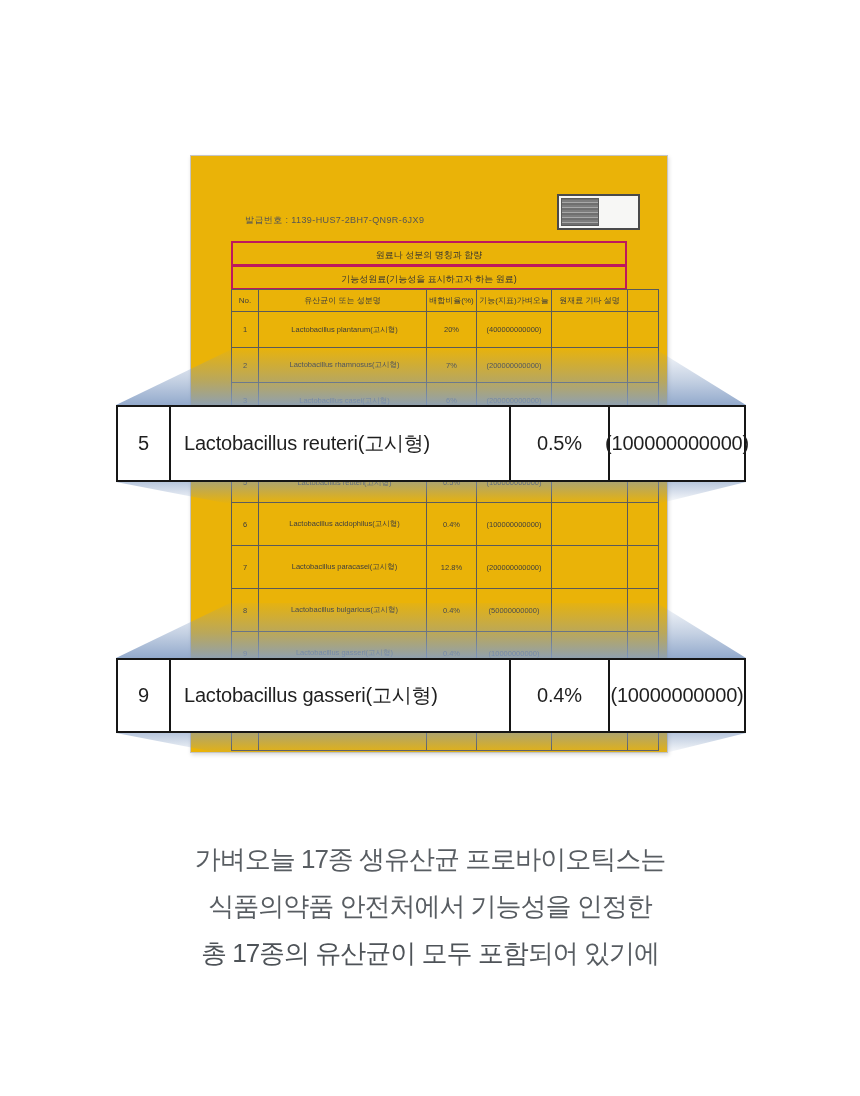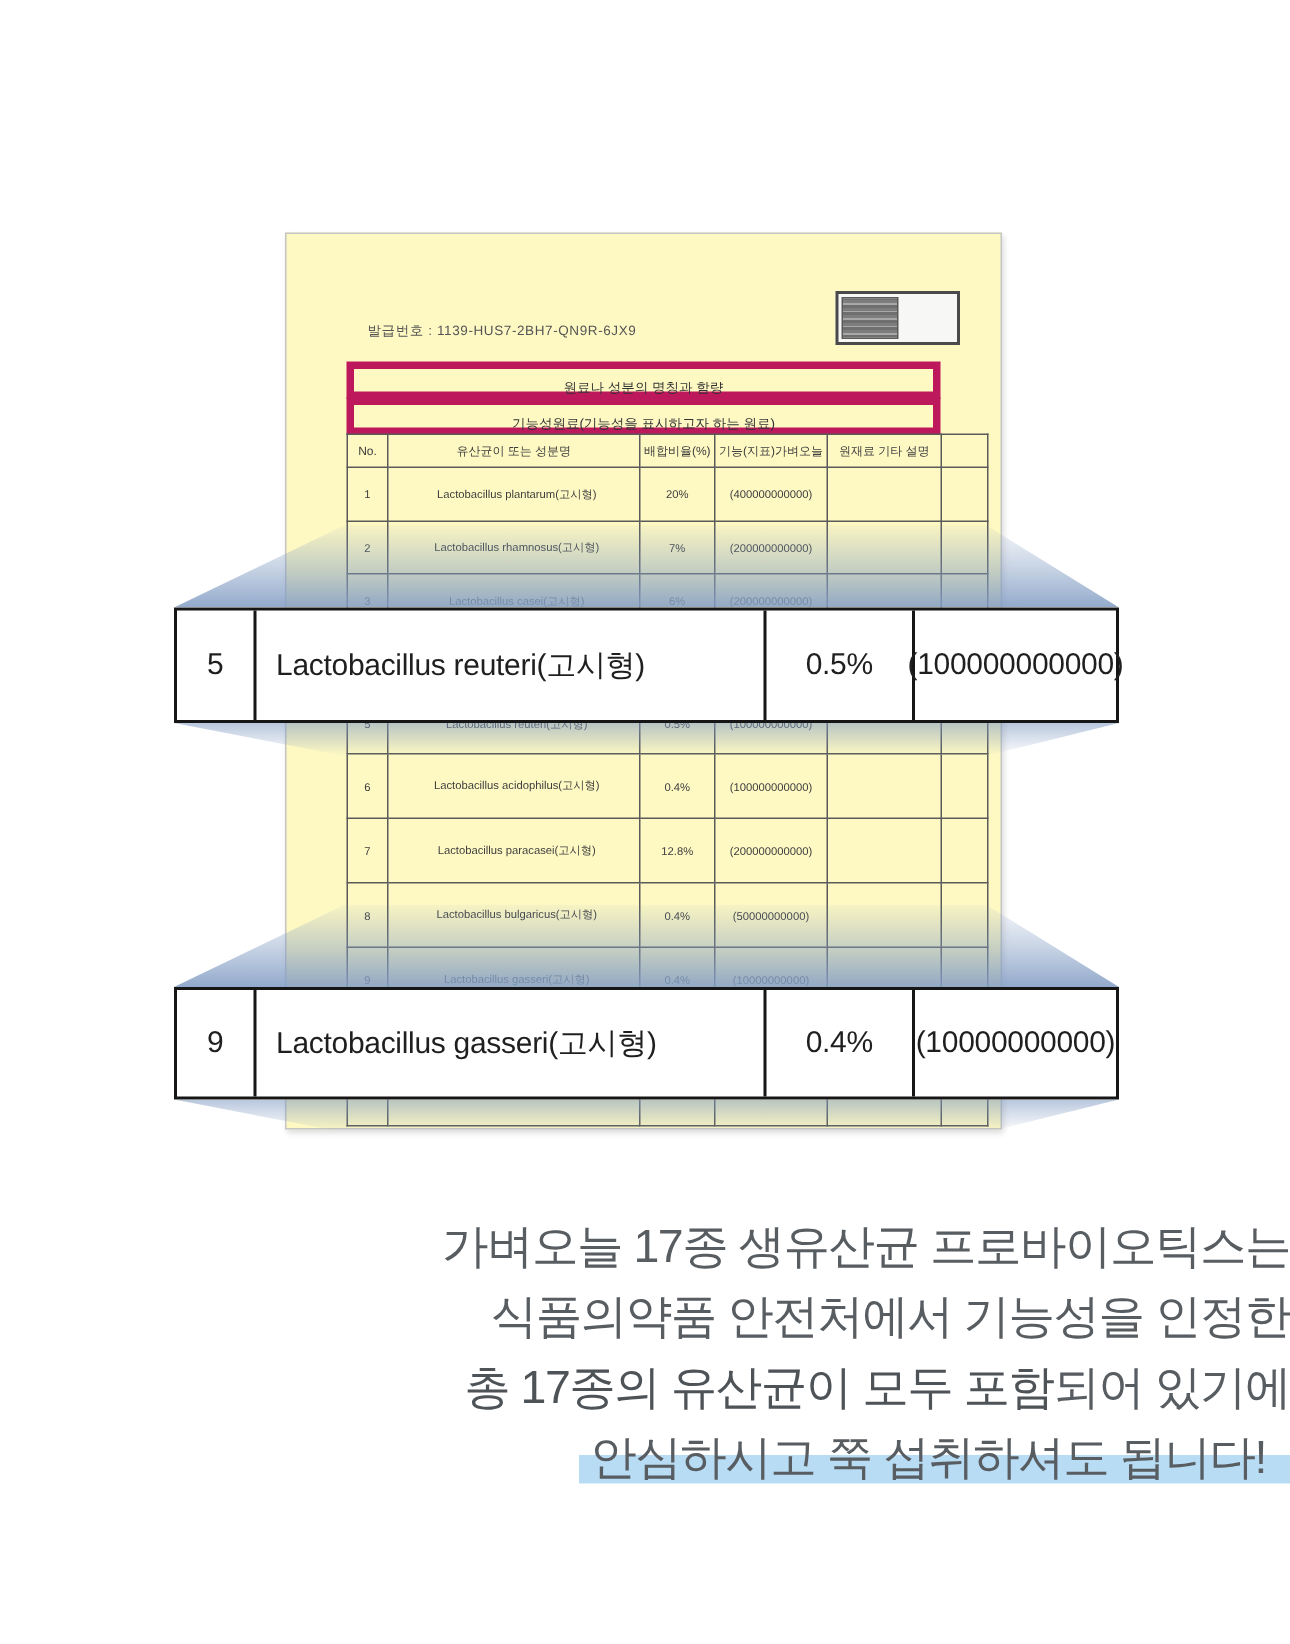--- a/index.html
+++ b/index.html
@@ -10,21 +10,21 @@
   
   .top-notice {
     position:absolute; top:48px; left:0; width:100%;
     text-align:center; font-size:24px; font-weight:700;
     color:#a5c6ea; letter-spacing:-0.5px;
   }
 
   
   .doc-page {
     position:absolute; left:190px; top:155px; width:478px; height:598px;
-    background:#fef9c3; border:1px solid #c5c5c5;
+    background:#eab308; border:1px solid #c5c5c5;
     box-shadow:1px 2px 4px rgba(0,0,0,0.14);
     z-index:1;
   }
   .issue-no {
     position:absolute; left:54px; top:58px;
     font-size:9px; color:#555; letter-spacing:0.4px; filter:blur(0.4px);
   }
   .stamp {
     position:absolute; left:366px; top:38px; width:83px; height:36px;
     border:2px solid #4a4a4a; background:#f7f7f5; filter:blur(0.3px);
@@ -36,21 +36,21 @@
                repeating-linear-gradient(90deg,rgba(255,255,255,0) 0 3px,rgba(255,255,255,0.25) 3px 4px);
   }
 
   
   .mini-table-wrap {
     position:absolute; left:40px; top:85px; width:427px;
     color:#3a3a3a; filter:blur(0.35px);
   }
   .band {
     width:396px; height:25px; line-height:24px;
-    border:5px solid #be185d; text-align:center; font-size:9px; color:#333;
+    border:2px solid #be185d; text-align:center; font-size:9px; color:#333;
   }
   .band + .band { margin-top:-1px; }
   table.mini { border-collapse:collapse; width:427px; table-layout:fixed; margin-top:-1px; }
   table.mini col.c-no    { width:27px; }
   table.mini col.c-name  { width:168px; }
   table.mini col.c-ratio { width:50px; }
   table.mini col.c-cont  { width:75px; }
   table.mini col.c-etc   { width:76px; }
   table.mini col.c-ghost { width:31px; }
   table.mini th, table.mini td {
@@ -98,22 +98,22 @@
     display:flex; align-items:center; justify-content:center;
     border-right:2px solid #161616; font-size:20px; color:#1f1f1f; letter-spacing:-0.2px;
   }
   .callout .c-no   { width:53px; }
   .callout .c-name { flex:1; justify-content:flex-start; padding-left:13px; }
   .callout .c-ratio{ width:99px; }
   .callout .c-val  { width:134px; border-right:none; }
 
   
   .footer-text {
-    position:absolute; top:807px; left:0; width:100%;
-    text-align:right; font-size:31px; line-height:47px;
+    position:absolute; top:836px; left:0; width:100%;
+    text-align:center; font-size:26px; line-height:47px;
     color:#585d62; letter-spacing:-1px; z-index:2;
   }
   .footer-text .bold { font-weight:400; color:#4e5358; }
   .hl {
     background:linear-gradient(to bottom, rgba(0,0,0,0) 45%, #b8dcf4 45%);
     padding:0 16px 0 8px;
   }
 </style>
 </head>
 <body>
@@ -253,16 +253,15 @@
     <div class="cell c-no">9</div>
     <div class="cell c-name">Lactobacillus gasseri(고시형)</div>
     <div class="cell c-ratio">0.4%</div>
     <div class="cell c-val">(10000000000)</div>
   </div>
 
   <div class="footer-text">
     <div>가벼오늘 17종 생유산균 프로바이오틱스는</div>
     <div>식품의약품 안전처에서 기능성을 인정한</div>
     <div><span class="bold">총 17종의 유산균이 모두 포함</span><span>되어 있기에</span></div>
-    <div><span class="hl">안심하시고 쭉 섭취하셔도 됩니다!</span></div>
   </div>
 
 </div>
 
 </body></html>

